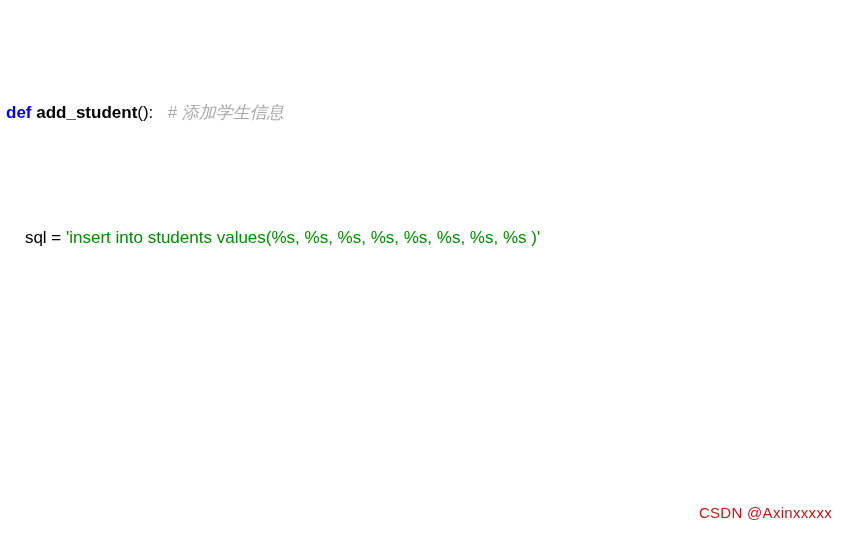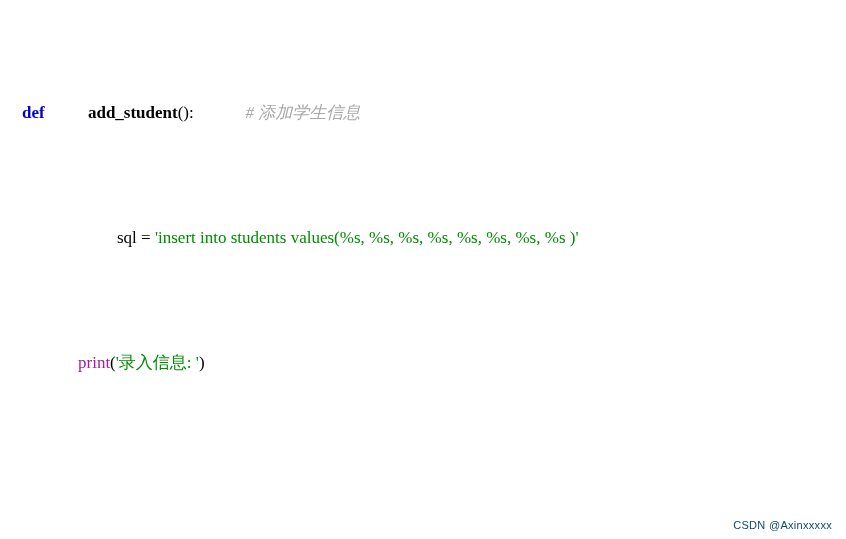--- a/index.html
+++ b/index.html
@@ -21,58 +21,57 @@
     height: 539px;
     background: #ffffff;
     font-size: 17px;
     line-height: 25px;
     white-space: pre;
   }
 
   .line {
     height: 25px;
     line-height: 25px;
-    padding-left: 22px;
+    padding-left: 6px;
     white-space: pre;
-    font-family: Liberation Serif, serif;
+    font-family: Liberation Sans, sans-serif;
   }
 
   
   .kw        { color: #0000d0; font-weight: bold; }   
   .fn-def    { color: #000000; font-weight: bold; }   
   .builtin   { color: #a020a0; }                      
   .str       { color: #008c00; text-align: right; }   
-  .plain     { color: #000000; margin-left: 39px; }                      
+  .plain     { color: #000000; }                      
   .punct     { color: #000000; }                      
   .comment   { color: #a8a8a8; font-style: italic; }
 
   .watermark {
     position: absolute;
     right: 14px;
-    bottom: 1px;
+    bottom: 14px;
     font-family: "Liberation Sans", sans-serif;
-    font-size: 11px;
-    color: #0c4a6e;
+    font-size: 15px;
+    color: #b91c1c;
     letter-spacing: 0.3px;
     white-space: pre;
   }
 </style>
 </head>
 <body>
 
 <div id="editor">
 
   
   <div class="line"><span class="kw">def</span><span class="plain"> </span><span class="fn-def">add_student</span><span class="punct">():</span><span class="plain">   </span><span class="comment"># 添加学生信息</span></div>
 
   
   <div class="line"><span class="plain">    </span><span class="plain">sql</span><span class="punct"> = </span><span class="str">'insert into students values(%s, %s, %s, %s, %s, %s, %s, %s )'</span></div>
 
   
-  <div class="line"><span class="plain">    </span><span class="builtin">print</span><span class="punct">(</span><span class="str">'录入信息: '</span><span class="punct">)</span></div>
 
   
 
   
   
 
   
   
 
   

